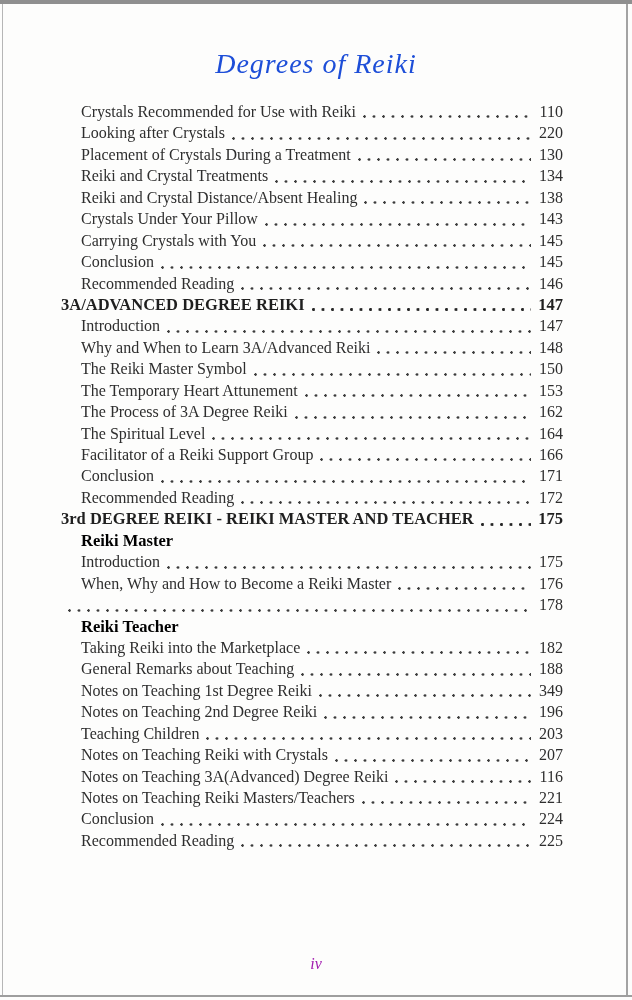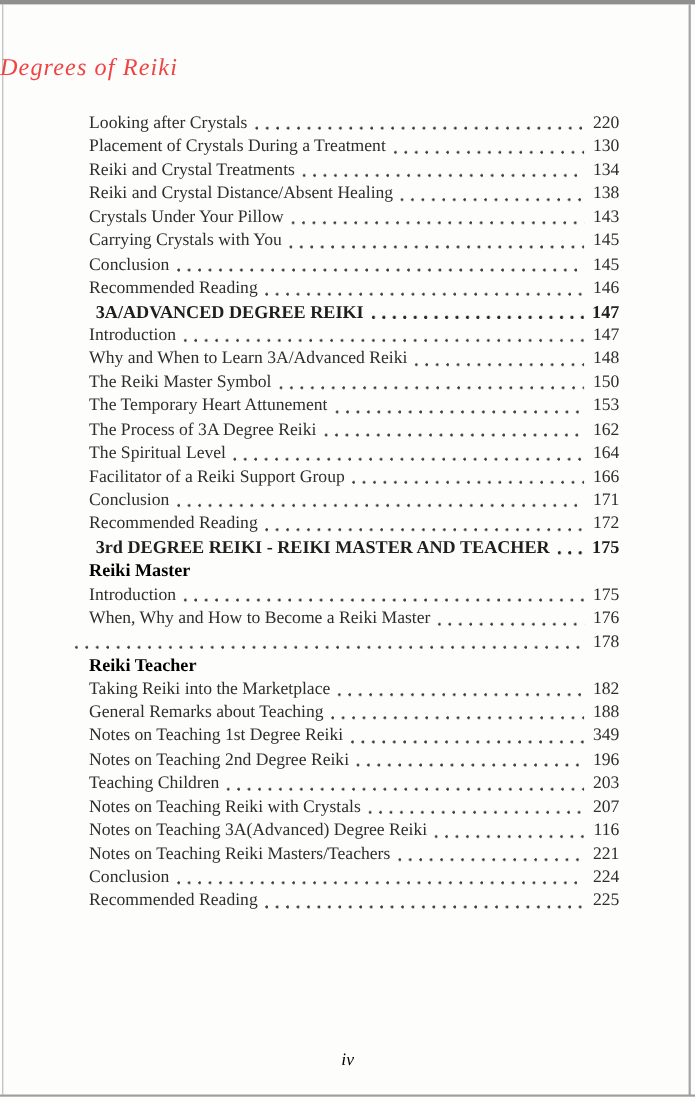--- a/index.html
+++ b/index.html
@@ -29,24 +29,25 @@
     position: absolute; top: 4px; bottom: 4px; right: 4px; width: 2px;
     background: #a3a3a3;
   }
   .edge-bottom {
     position: absolute; left: 0; right: 0; bottom: 3px; height: 2px;
     background: #9e9e9e;
   }
   .title {
     position: absolute;
     top: 48px; left: 0; width: 100%;
+    text-align: center;
     font-style: italic;
-    font-size: 22px;
+    font-size: 28px;
     letter-spacing: 1px;
-    color: #ef4444;
+    color: #1d4ed8;
   }
   .toc {
     position: absolute;
     top: 101px;
     left: 61px;
     width: 502px;
   }
   .row {
     display: flex;
     align-items: baseline;
@@ -54,21 +55,20 @@
     font-size: 16px;
     line-height: 21.45px;
     white-space: nowrap;
   }
   .row .label { padding-left: 20px; }
   .row.section .label {
     padding-left: 0;
     font-weight: bold;
     font-size: 16.5px;
     color: #1f1f1f;
-    margin-left: 26px;
   }
   .row.subheading .label {
     font-weight: bold;
     font-size: 16.5px;
     color: #000000;
   }
   .dots {
     flex: 1;
     align-self: stretch;
     position: relative;
@@ -95,36 +95,41 @@
     font-weight: bold;
     font-size: 16.5px;
     color: #1f1f1f;
   }
   .footer {
     position: absolute;
     top: 955px; left: 0; width: 100%;
     text-align: center;
     font-style: italic;
     font-size: 16px;
-    color: #000000;
+    color: #a21caf;
   }
 </style>
 </head>
 <body>
 
 <div class="page">
   <div class="edge-top"></div>
   <div class="edge-left"></div>
   <div class="edge-right"></div>
   <div class="edge-bottom"></div>
 
   <div class="title">Degrees of Reiki</div>
 
   <div class="toc">
       <div class="row entry">
+        <span class="label">Crystals Recommended for Use with Reiki</span>
+        <span class="dots"></span>
+        <span class="num">110</span>
+      </div>
+      <div class="row entry">
         <span class="label">Looking after Crystals</span>
         <span class="dots"></span>
         <span class="num">220</span>
       </div>
       <div class="row entry">
         <span class="label">Placement of Crystals During a Treatment</span>
         <span class="dots"></span>
         <span class="num">130</span>
       </div>
       <div class="row entry">

